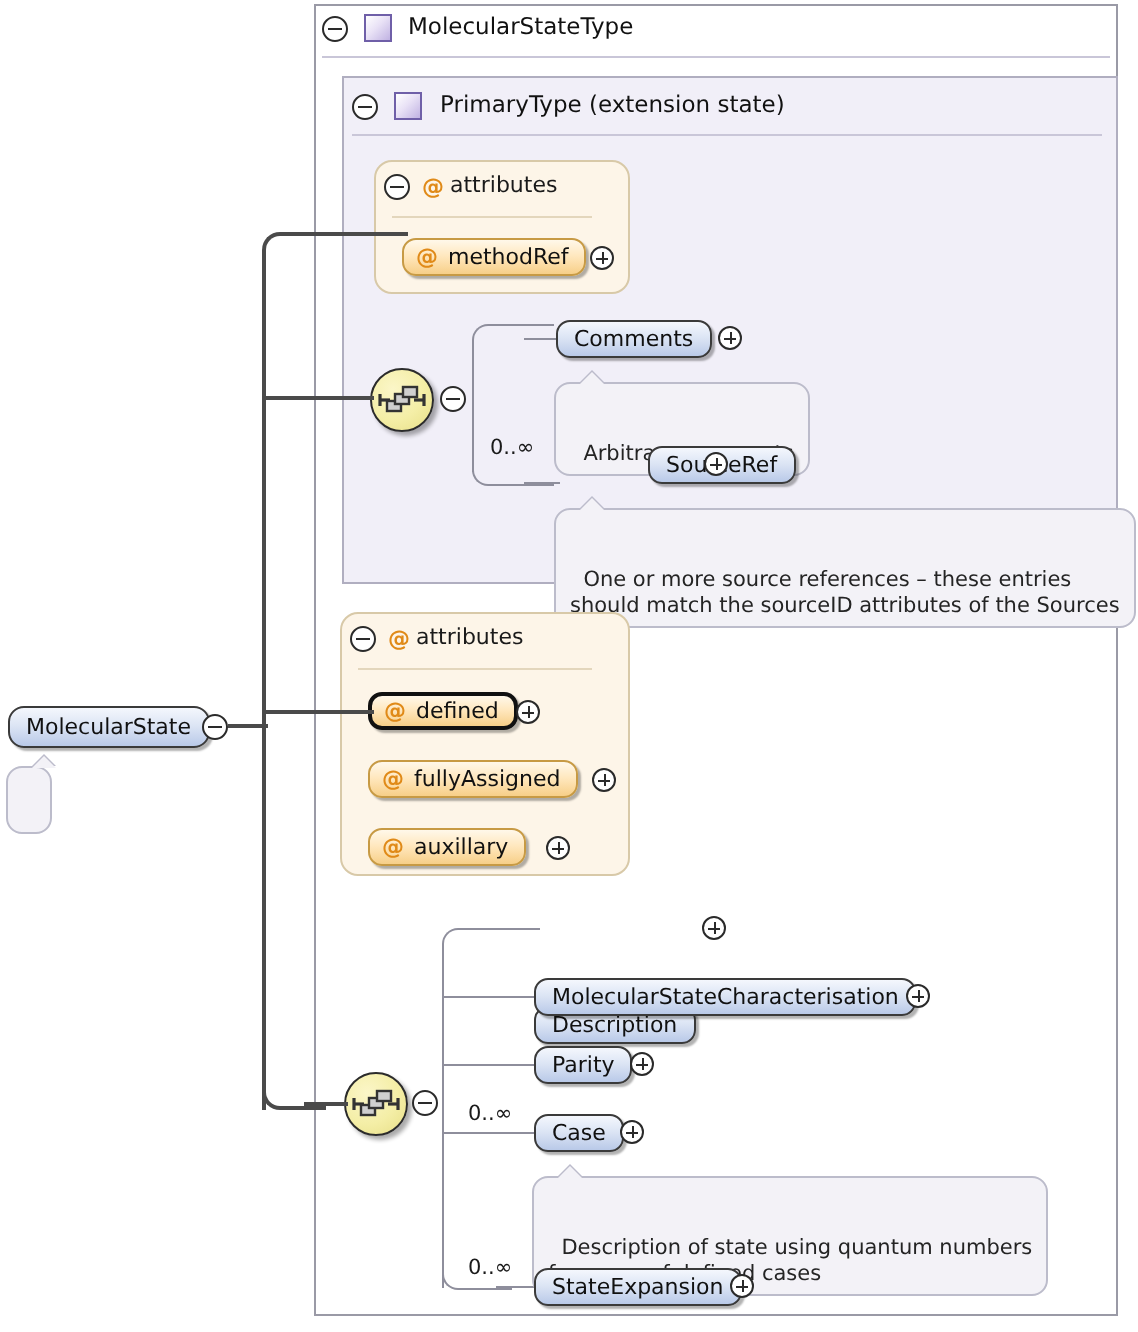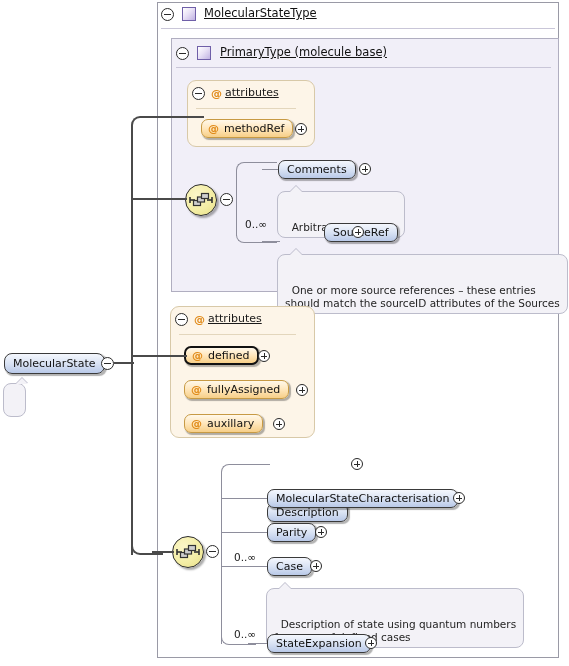--- a/index.html
+++ b/index.html
@@ -98,36 +98,36 @@
   .wire.h{height:2px;}
   .wire.v{width:2px;}
   .thin{position:absolute;background:#8e8e9c;}
   .thin.h{height:1px;}
   .thin.v{width:1px;}
   .card{
     position:absolute;font-size:10.5px;color:#1a1a1a;white-space:nowrap;
   }
   .corner{position:absolute;border:2px solid #4a4a4a;background:transparent;}
   .tcorner{position:absolute;border:1px solid #8e8e9c;background:transparent;}
-  .lbl{position:absolute;white-space:nowrap;text-decoration:underline;}
+  .lbl{position:absolute;white-space:nowrap;}
   .hdr-label{font-size:11.5px;color:#111;}
 </style>
 </head>
 <body>
 
 <div class="type-box" style="left:157px;top:2px;width:402px;height:656px;"></div>
 <div class="toggle" style="left:161px;top:8px;"></div>
 <div class="type-icon" style="left:182px;top:7px;"></div>
 <div class="lbl hdr-label" style="left:204px;top:6px;">MolecularStateType</div>
 <div class="type-sep" style="left:161px;top:28px;width:394px;"></div>
 
 <div class="type-box inner" style="left:171px;top:38px;width:388px;height:254px;"></div>
 <div class="toggle" style="left:176px;top:47px;"></div>
 <div class="type-icon" style="left:197px;top:46px;"></div>
-<div class="lbl hdr-label" style="left:220px;top:45px;">PrimaryType (molecule base)</div>
+<div class="lbl hdr-label" style="left:220px;top:45px;">PrimaryType (extension state)</div>
 <div class="type-sep" style="left:176px;top:67px;width:375px;"></div>
 
 <div class="attr-box" style="left:187px;top:80px;width:128px;height:67px;"></div>
 <div class="toggle" style="left:192px;top:87px;"></div>
 <div class="at-sign" style="left:211px;top:88px;">@</div>
 <div class="lbl" style="left:225px;top:86px;">attributes</div>
 <div class="attr-box-sep" style="left:196px;top:108px;width:100px;"></div>
 
 <div class="apill" style="left:201px;top:119px;">
   <span class="at">@</span>

